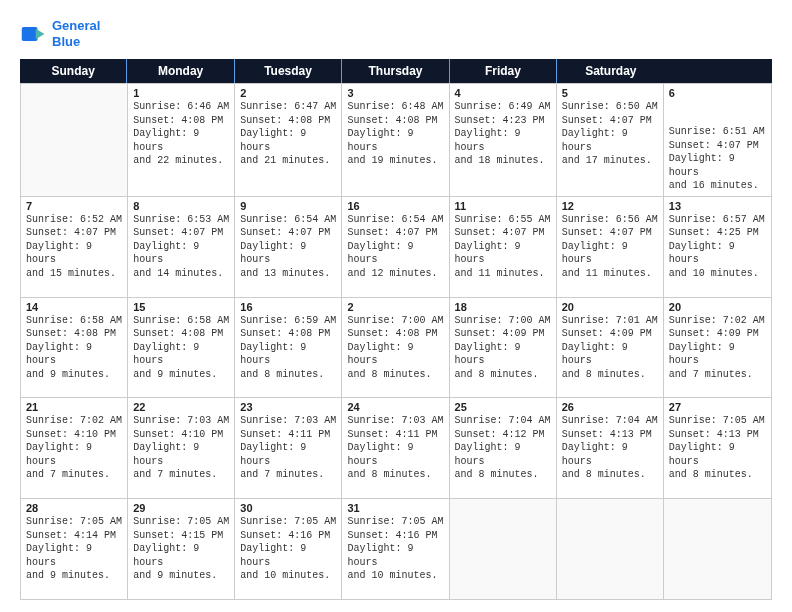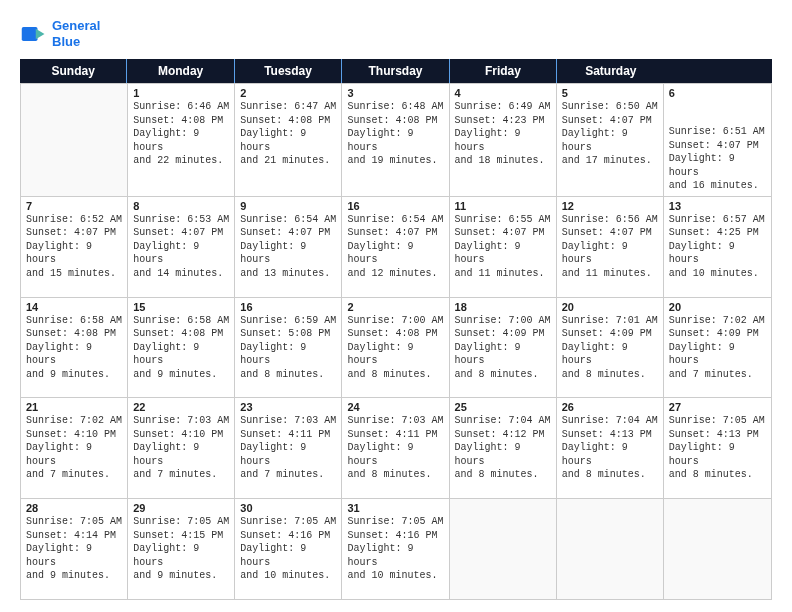--- a/index.html
+++ b/index.html
@@ -244,21 +244,21 @@
           <div class="cal-cell">
             <span class="day-num">15</span>
             <div class="cell-info" style="white-space: pre-line;">Sunrise: 6:58 AM
 Sunset: 4:08 PM
 Daylight: 9 hours
 and 9 minutes.</div>
           </div>
           <div class="cal-cell">
             <span class="day-num">16</span>
             <div class="cell-info" style="white-space: pre-line;">Sunrise: 6:59 AM
-Sunset: 5:08 PM
+Sunset: 4:08 PM
 Daylight: 9 hours
 and 8 minutes.</div>
           </div>
           <div class="cal-cell">
             <span class="day-num">2</span>
             <div class="cell-info" style="white-space: pre-line;">Sunrise: 7:00 AM
 Sunset: 4:08 PM
 Daylight: 9 hours
 and 8 minutes.</div>
           </div>

